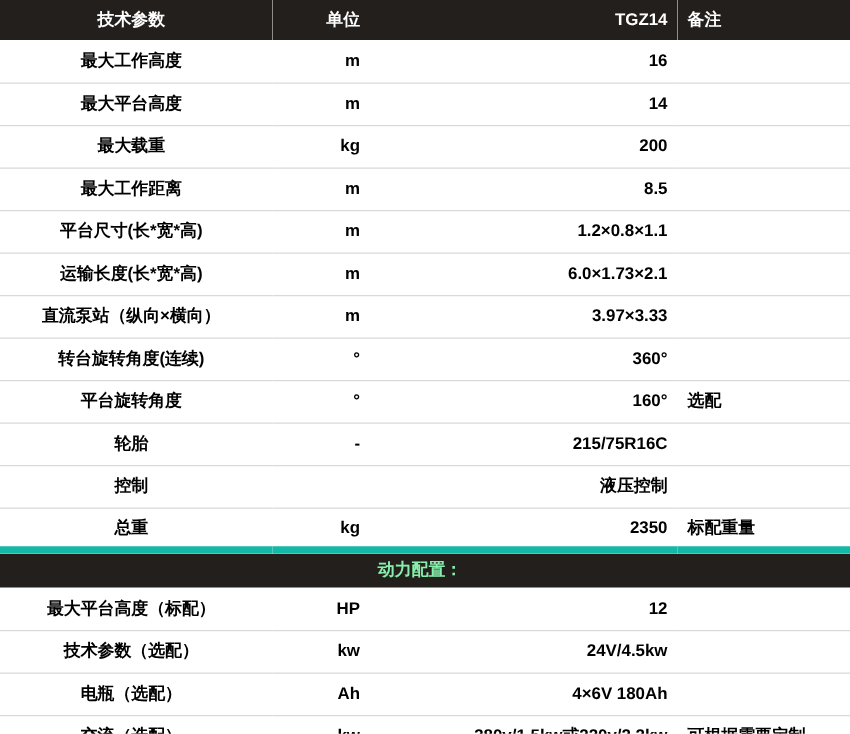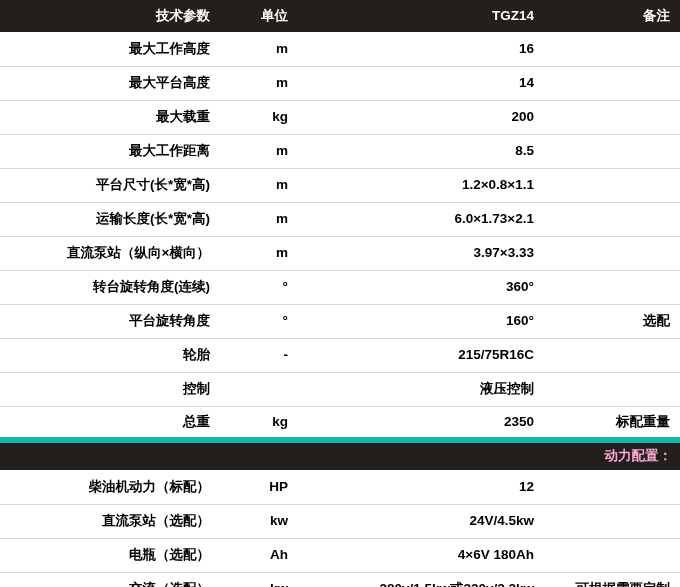--- a/index.html
+++ b/index.html
@@ -47,29 +47,29 @@
     border-bottom: none;
     font-size: 13.5px;
     font-weight: bold;
   }
   
   tr.section-row {
     background: #231f1c;
     height: 30px;
   }
   tr.section-row td {
-    color: #f9a8d4;
+    color: #86efac;
     border-bottom: none;
     font-size: 13.5px;
     font-weight: bold;
   }
-  td.col-param  { text-align: right;  padding-left: 0; }
+  td.col-param  { text-align: center;  padding-left: 0; }
   td.col-unit   { text-align: right; }
   td.col-value  { text-align: right; }
-  td.col-remark { text-align: right; padding-right: 10px; }
+  td.col-remark { padding-right: 10px; }
 
   
   tr.thick-bottom td { border-bottom: 6px solid #14b8a6; }
   tr.last-row td { border-bottom: none; }
 </style>
 </head>
 <body>
 
 <table class="spec-table">
   <colgroup>
@@ -157,27 +157,27 @@
       <td class="col-unit">kg</td>
       <td class="col-value">2350</td>
       <td class="col-remark">标配重量</td>
     </tr>
 
     <tr class="section-row">
       <td class="col-param" colspan="4">动力配置：</td>
     </tr>
 
     <tr>
-      <td class="col-param">柴油机动力（标配）</td>
+      <td class="col-param">最大平台高度（标配）</td>
       <td class="col-unit">HP</td>
       <td class="col-value">12</td>
       <td class="col-remark"></td>
     </tr>
     <tr>
-      <td class="col-param">直流泵站（选配）</td>
+      <td class="col-param">技术参数（选配）</td>
       <td class="col-unit">kw</td>
       <td class="col-value">24V/4.5kw</td>
       <td class="col-remark"></td>
     </tr>
     <tr>
       <td class="col-param">电瓶（选配）</td>
       <td class="col-unit">Ah</td>
       <td class="col-value">4×6V 180Ah</td>
       <td class="col-remark"></td>
     </tr>

